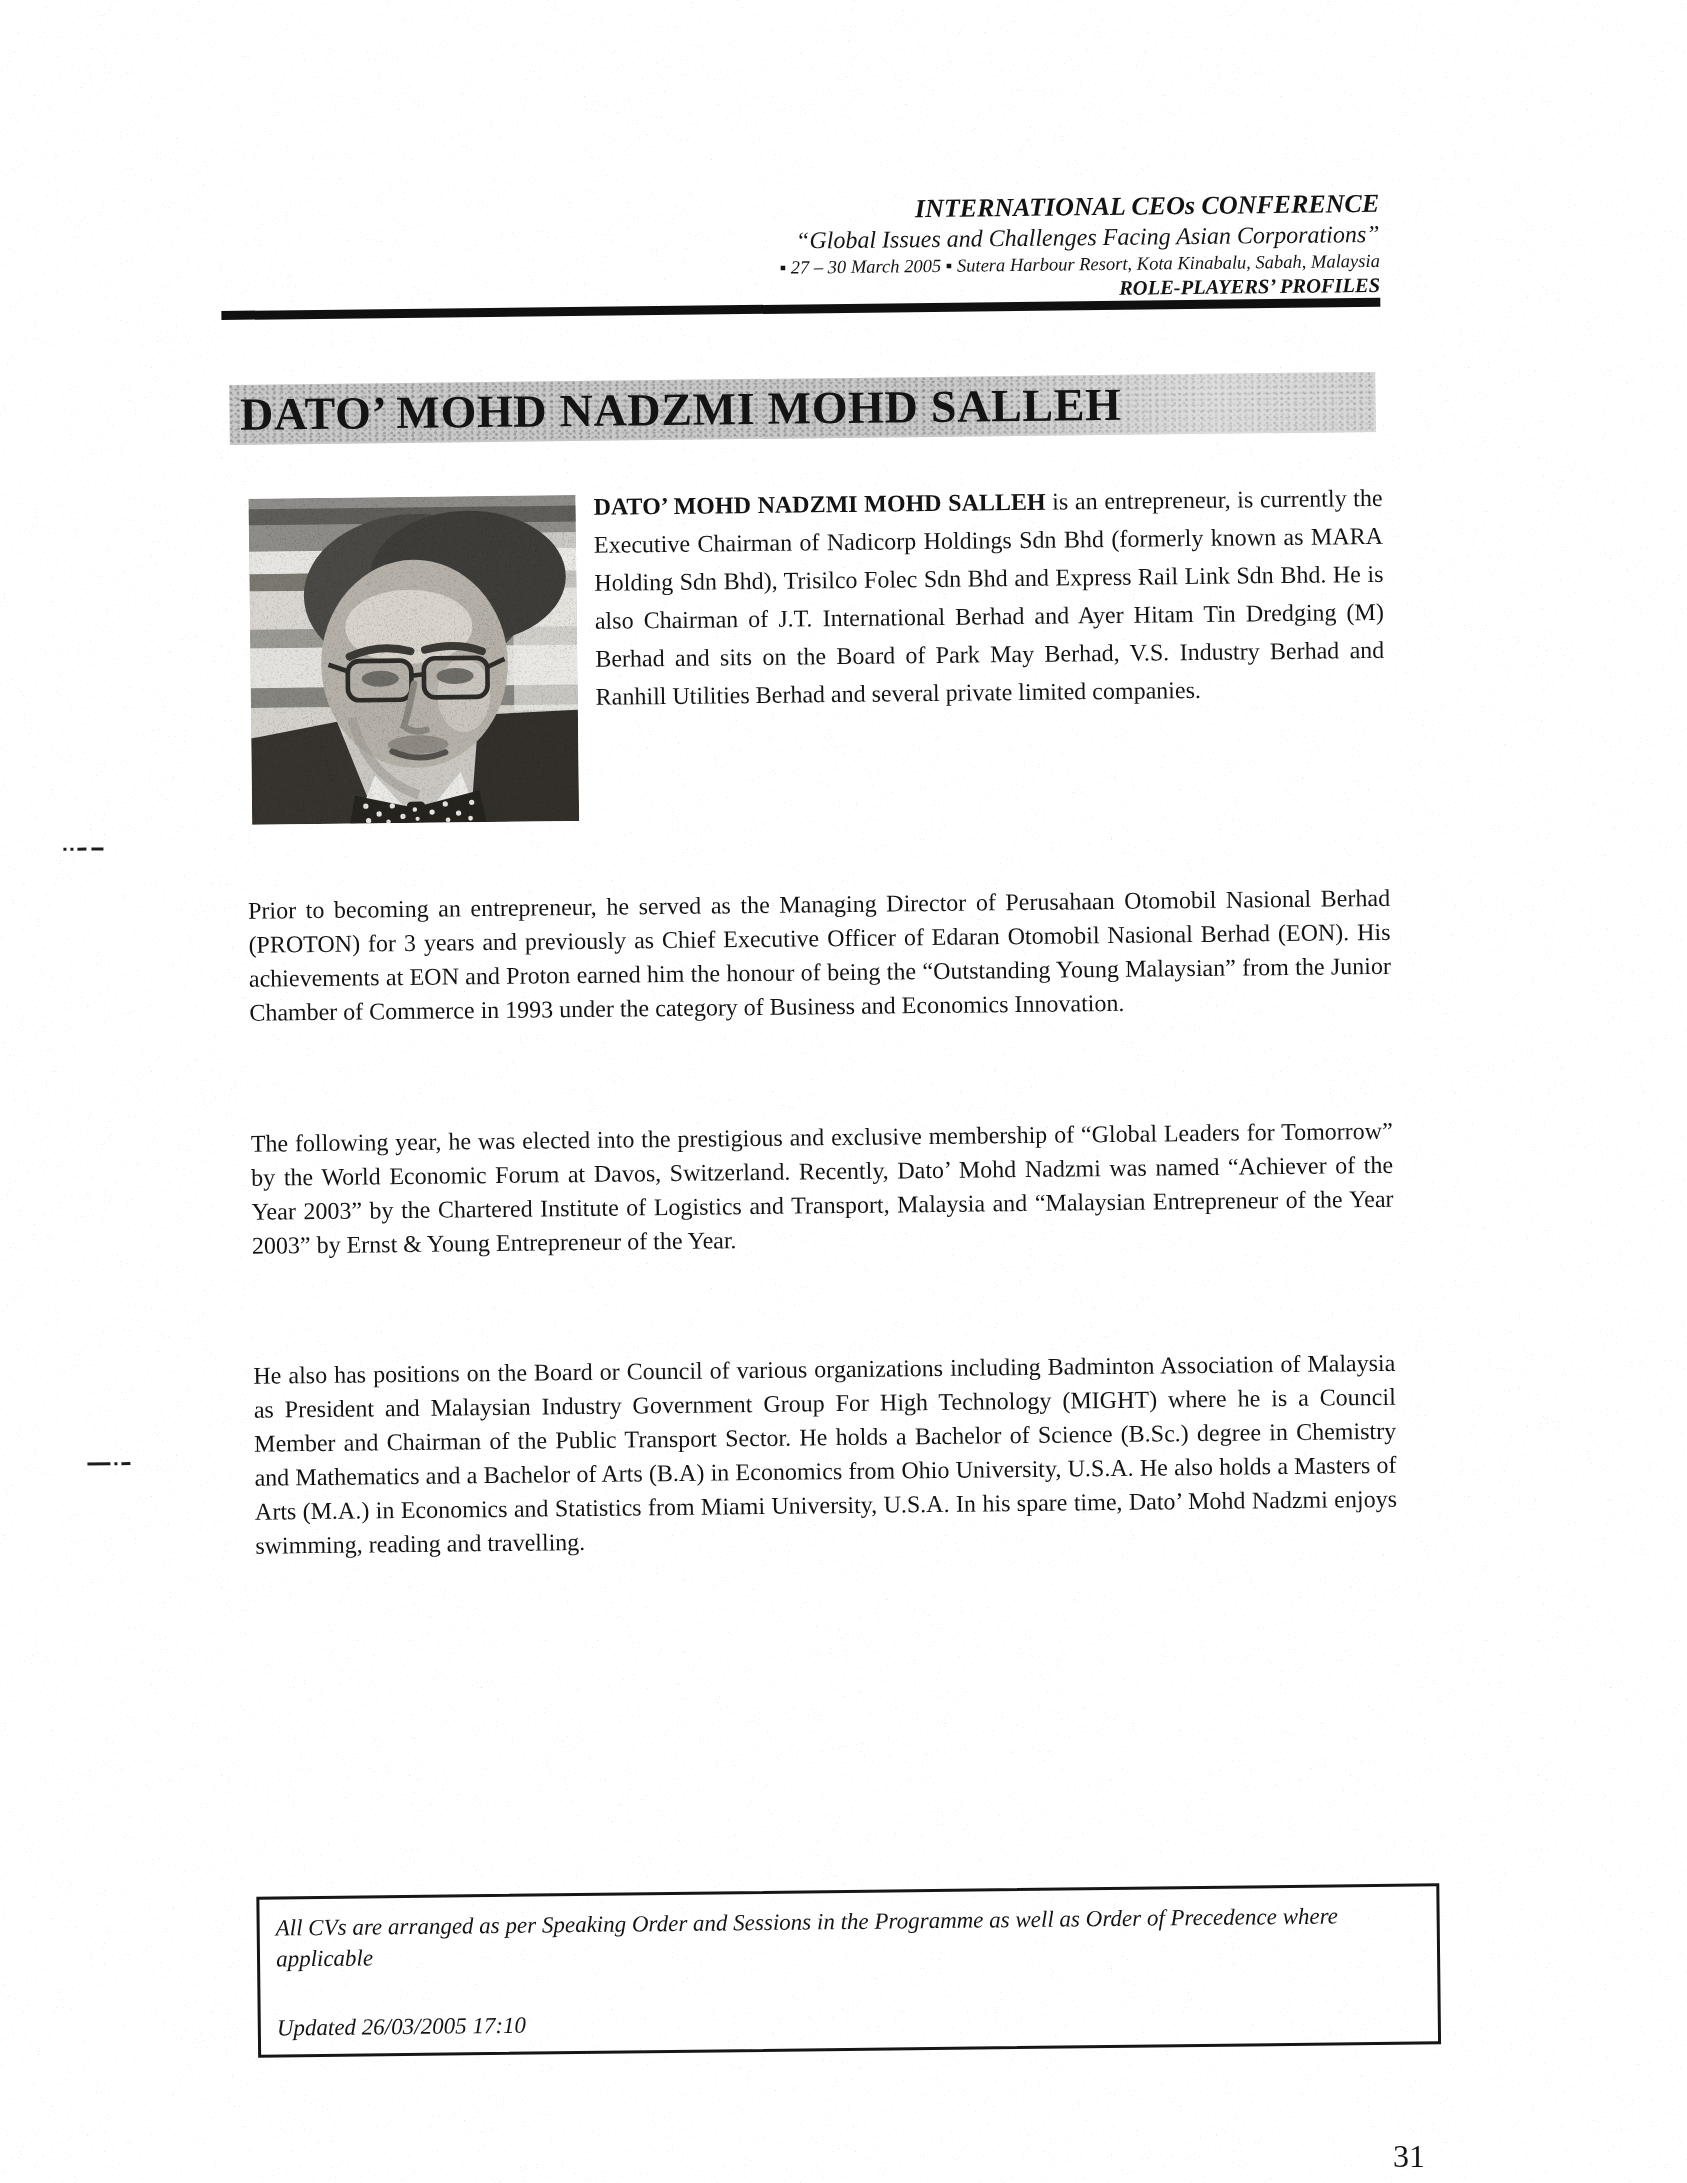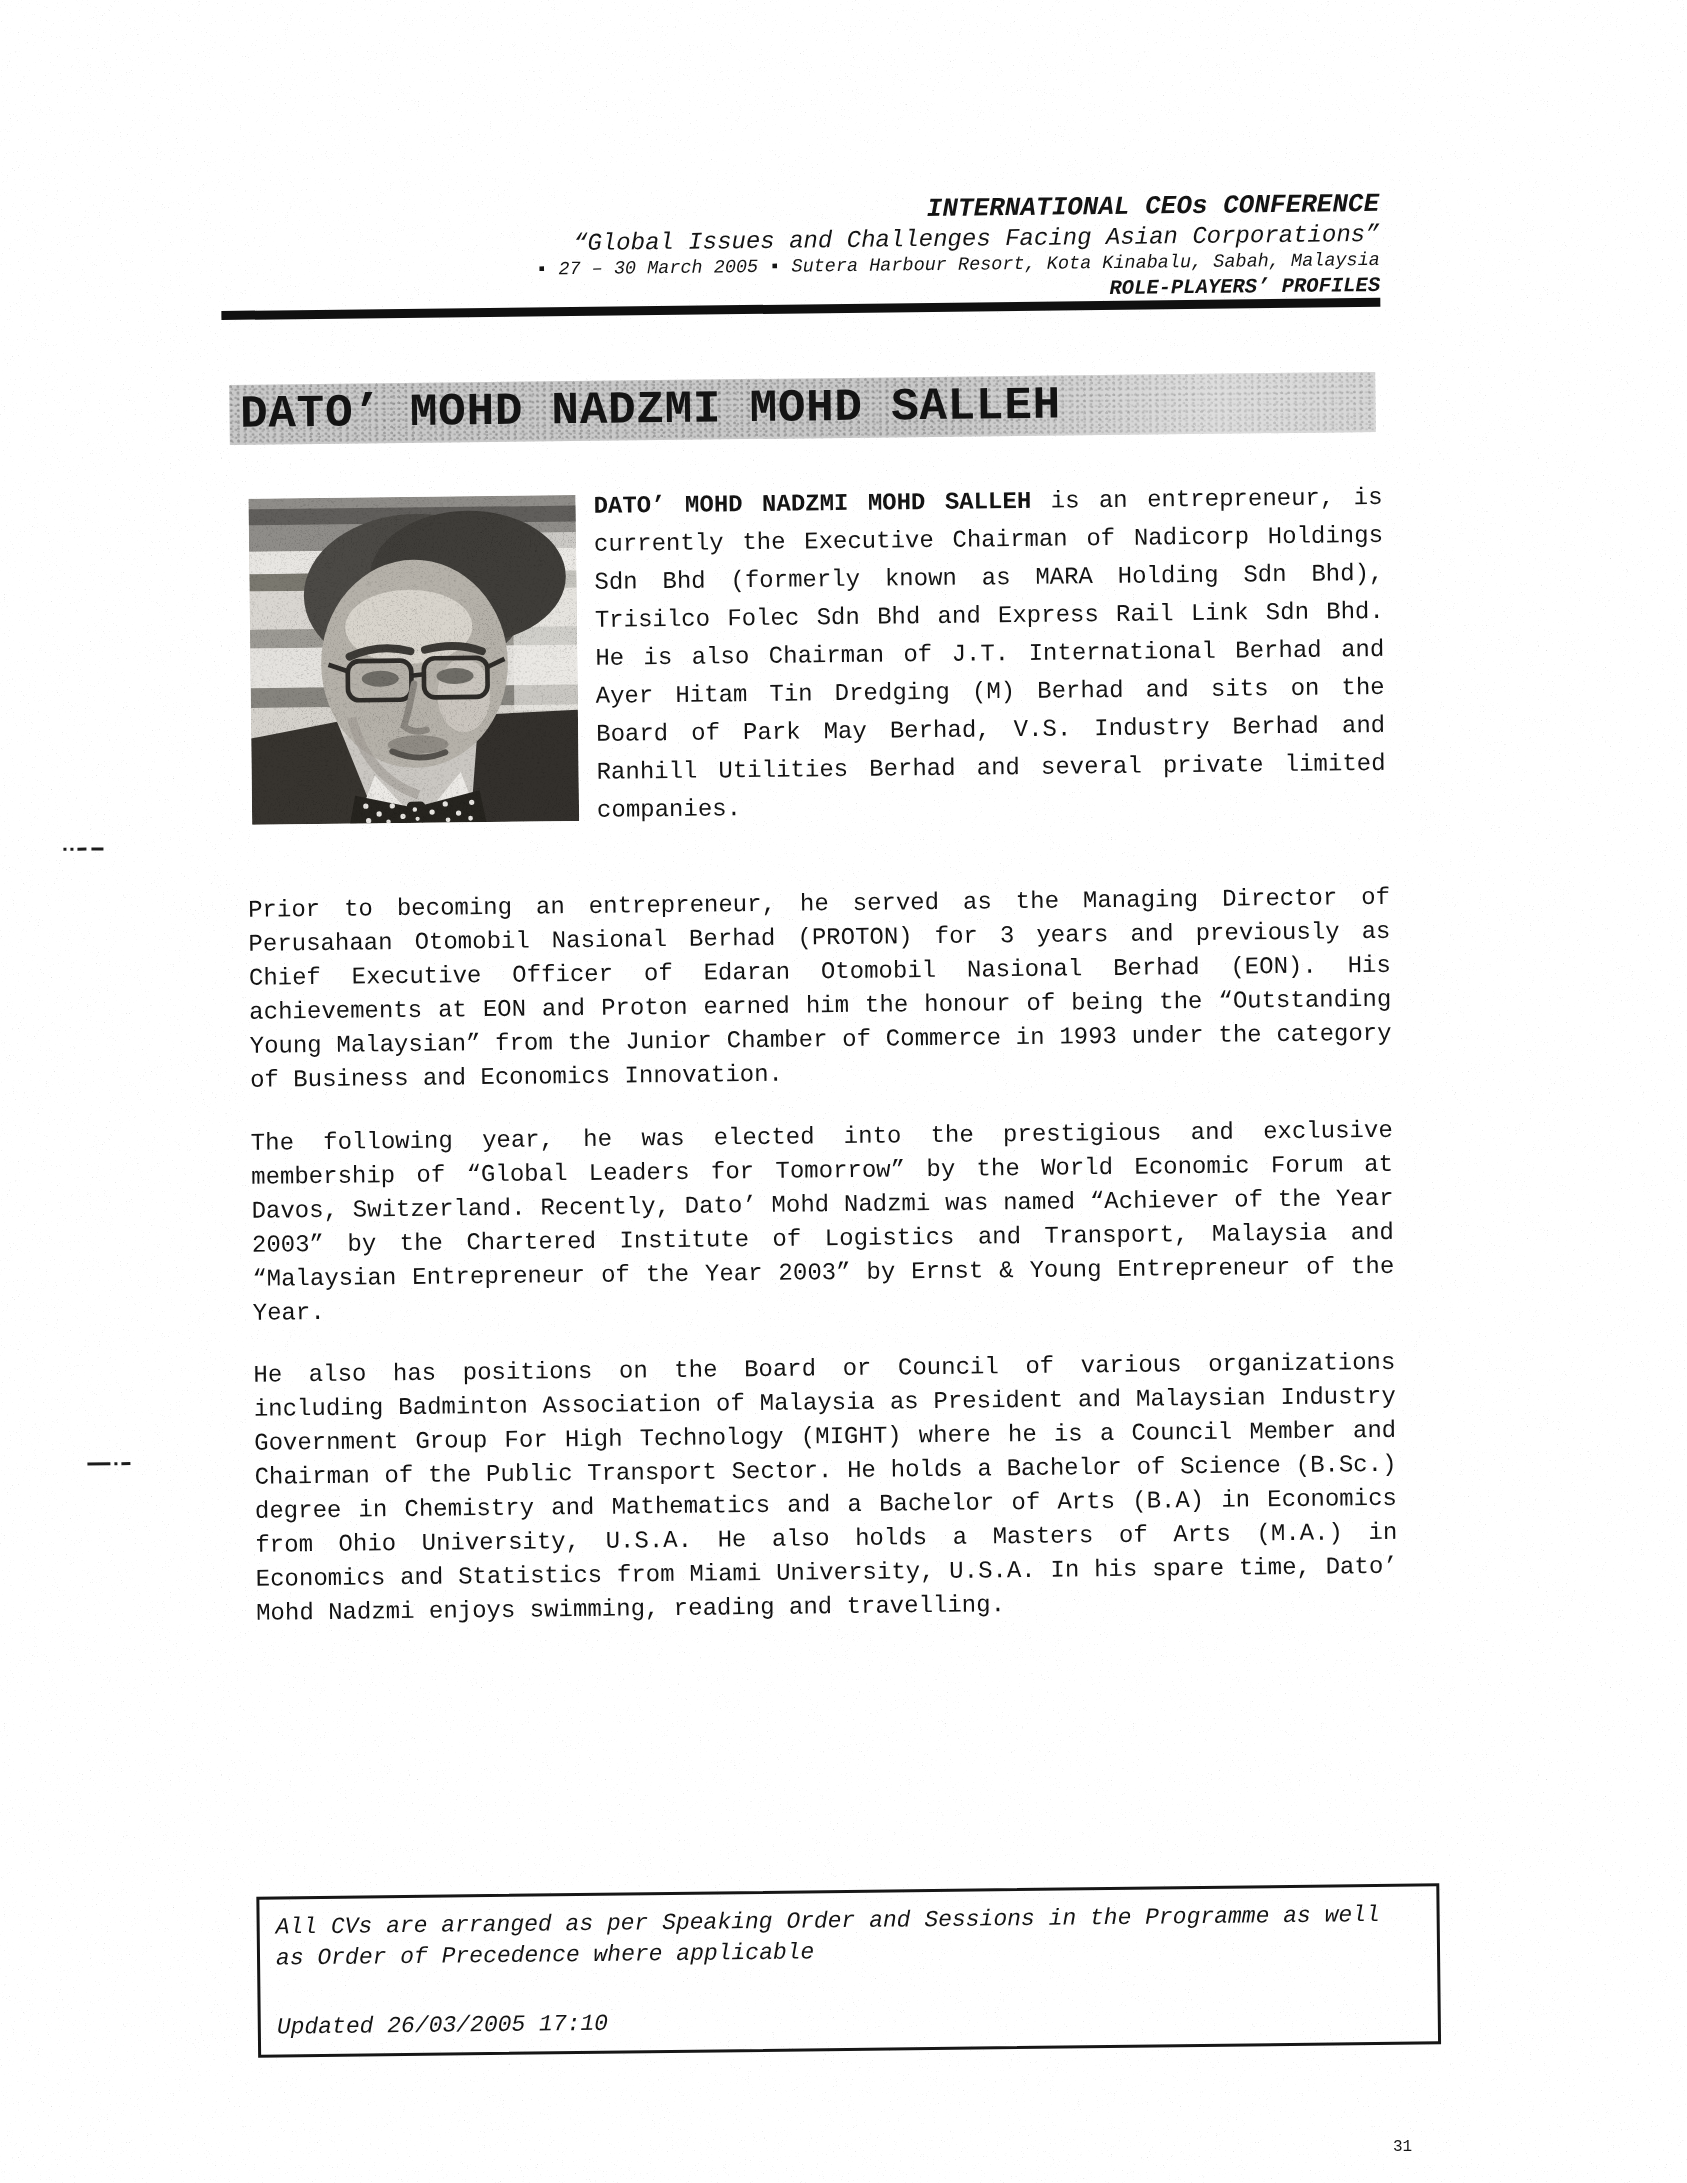--- a/index.html
+++ b/index.html
@@ -2,21 +2,21 @@
 <html style="font-size:10.6px"><head>
 <meta charset="utf-8">
 <style>
   html,body{margin:0;padding:0;background:#e9e9e9;}
   .page{
     position:relative;
     width:1687px;height:2183px;
     margin:0 auto;
     background:#ffffff;
     overflow:hidden;
-    font-family:Liberation Mono, monospace;
+    font-family:Liberation Serif, serif;
     color:#141414;
   }
   .skew{position:absolute;inset:0;transform:rotate(-0.65deg);transform-origin:50% 45%;}
 
   
   .header{position:absolute;top:195px;right:299px;text-align:right;font-style:italic;}
   .header .h1{font-size:26px;font-weight:700;line-height:1.18;}
   .header .h2{font-size:24px;line-height:1.22;}
   .header .h3{font-size:18.5px;line-height:1.3;}
   .header .h4{font-size:20.5px;font-weight:700;line-height:1.25;}
@@ -57,21 +57,21 @@
 
   
   .notebox{
     position:absolute;left:246px;top:1890px;width:1183px;box-sizing:border-box;
     border:3.3px solid #161616;
     padding:13.2px 18.5px 10.6px 16px;
     font-style:italic;font-size:23px;line-height:31px;
   }
   .notebox .updated{margin-top:38px;}
 
-  .pagenum{position:absolute;left:1393px;top:2138px;font-size:16px;}
+  .pagenum{position:absolute;left:1393px;top:2138px;font-size:32px;}
 
   
   .mark{position:absolute;display:flex;align-items:center;gap:4.6px;}
   .mark i{display:block;background:#1c1c1c;height:2.6px;}
   .m-dot{width:2.6px;}
   .m-dash-s{width:8.6px;}
   .m-dash-m{width:12px;}
   .m-dash-l{width:22.5px;height:3.3px;}
 
   .noise{position:absolute;inset:0;pointer-events:none;opacity:.28;}

